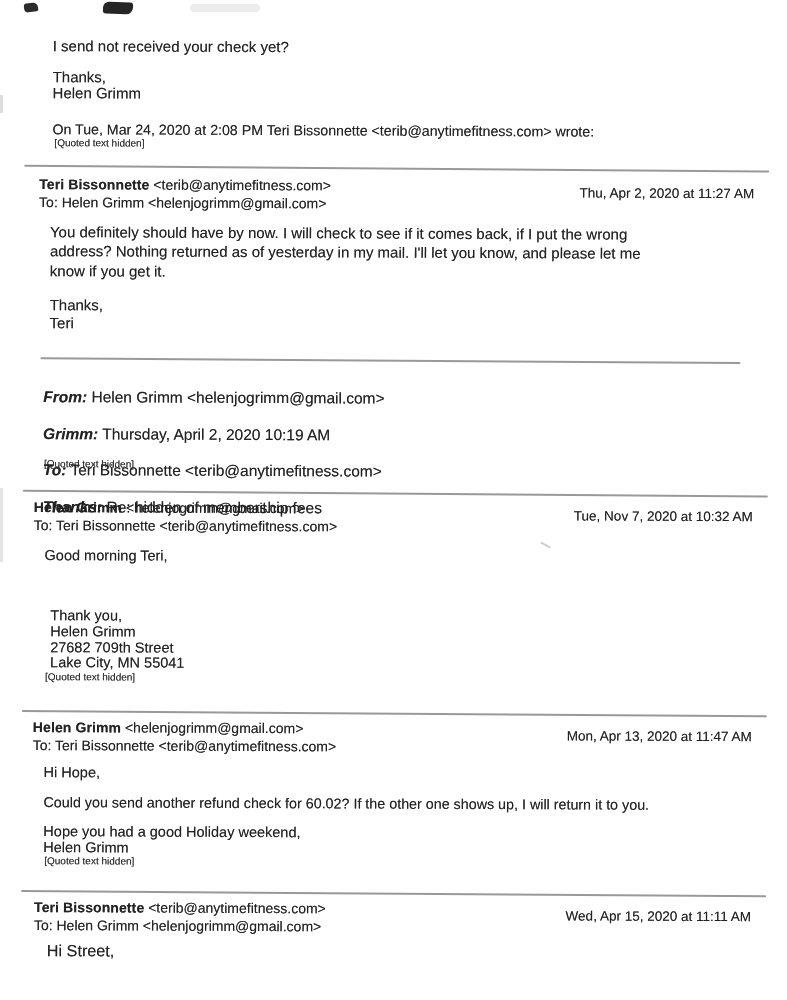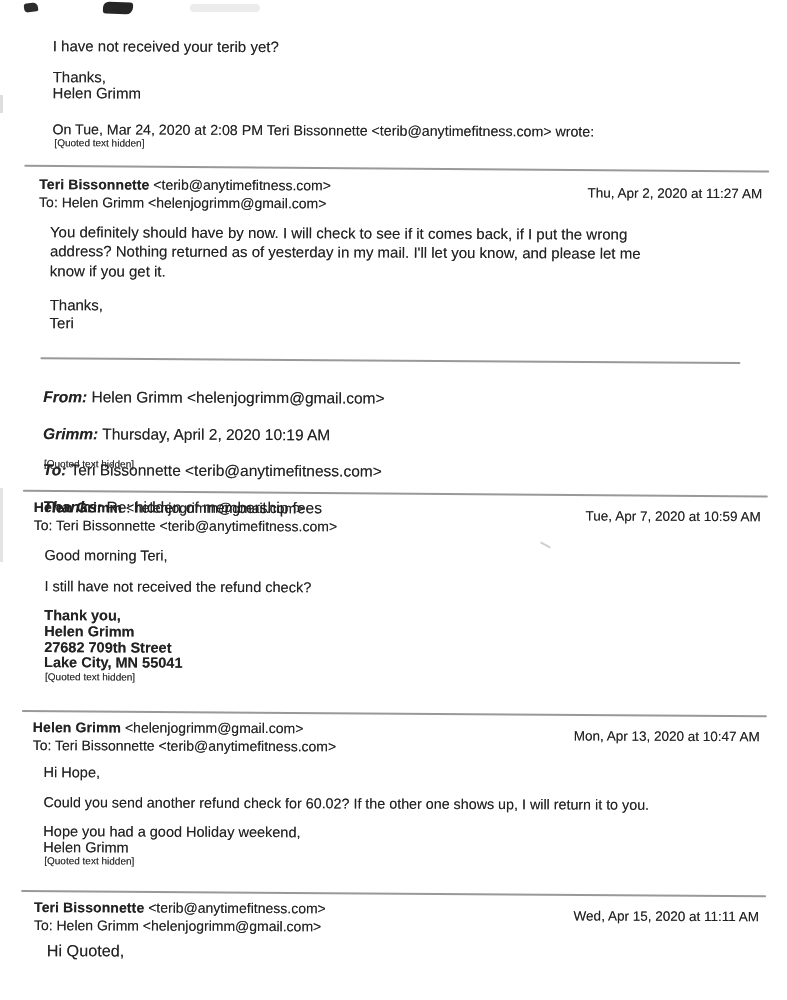--- a/index.html
+++ b/index.html
@@ -23,21 +23,21 @@
     color: #232323;
     text-shadow: 0 0 0.45px rgba(20,20,20,0.55);
     white-space: pre-line;
   }
   .body15   { font-size: 15px;   line-height: 15.8px; }
   .para     { font-size: 15px;   line-height: 19.3px; width: 724px; }
   .body145  { font-size: 14.5px; line-height: 15.8px; }
   .reply    { font-size: 14.2px; }
   .hdr      { font-size: 14px;   white-space: nowrap; }
   .hdr b    { font-weight: 700; letter-spacing: 0.1px; }
-  .date     { font-size: 13.5px; right: 24px; text-align: right; white-space: nowrap; }
+  .date     { font-size: 13.5px; right: 32px; text-align: right; white-space: nowrap; }
   .qh       { font-size: 10px; color: #2c2c2c; }
   .greet-lg { font-size: 16.2px; }
   .fromblk  { font-size: 15.5px; line-height: 18.3px; }
   .fromblk .row { white-space: nowrap; }
   .fromblk b { font-weight: 700; font-style: italic; }
   .divider {
     position: absolute;
     height: 2px;
     background: #7c7c7c;
     opacity: 0.78;
@@ -58,21 +58,21 @@
 
   <div class="artifact blob1"></div>
   <div class="artifact blob2"></div>
   <div class="artifact smudge1"></div>
   <div class="artifact sliver1"></div>
   <div class="artifact sliver2"></div>
   <div class="artifact tick1"></div>
 
   <div class="rot">
 
-    <div class="t body15" style="left:53px; top:38px;">I have not received your terib yet?</div>
+    <div class="t body15" style="left:53px; top:38px;">I send not received your check yet?</div>
     <div class="t body15" style="left:53px; top:69px;">Thanks,
 Helen Grimm</div>
     <div class="t reply" style="left:53px; top:121px;">On Tue, Mar 24, 2020 at 2:08 PM Teri Bissonnette &lt;terib@anytimefitness.com&gt; wrote:</div>
     <div class="t qh" style="left:55px; top:137px;">[Quoted text hidden]</div>
 
     <div class="divider" style="left:25px; top:166px; width:745px; transform:rotate(0.18deg);"></div>
 
     <div class="t hdr" style="left:40px; top:176px;"><b>Teri Bissonnette</b><span> &lt;terib@anytimefitness.com&gt;</span></div>
     <div class="t hdr" style="left:40px; top:194px;">To: Helen Grimm &lt;helenjogrimm@gmail.com&gt;</div>
     <div class="t date" style="top:183px;">Thu, Apr 2, 2020 at 11:27 AM</div>
@@ -90,44 +90,43 @@
       <div class="row"><b>Grimm:</b><span> Thursday, April 2, 2020 10:19 AM</span></div>
       <div class="row"><b>To:</b><span> Teri Bissonnette &lt;terib@anytimefitness.com&gt;</span></div>
       <div class="row"><b>Thanks:</b><span> Re: hidden of membership fees</span></div>
     </div>
     <div class="t qh" style="left:46px; top:458px;">[Quoted text hidden]</div>
 
     <div class="divider" style="left:25px; top:491px; width:745px; transform:rotate(0.18deg);"></div>
 
     <div class="t hdr" style="left:36px; top:499px;"><b>Helen Grimm</b><span> &lt;helenjogrimm@gmail.com&gt;</span></div>
     <div class="t hdr" style="left:36px; top:517px;">To: Teri Bissonnette &lt;terib@anytimefitness.com&gt;</div>
-    <div class="t date" style="top:506px;">Tue, Apr 7, 2020 at 10:59 AM</div>
+    <div class="t date" style="top:506px;">Tue, Nov 7, 2020 at 10:32 AM</div>
 
     <div class="t body145" style="left:47px; top:548px;">Good morning Teri,</div>
-    <div class="t body145" style="left:47px; top:579px;">I still have not received the refund check?</div>
-    <div class="t body145" style="left:47px; top:608px;font-weight:bold;">Thank you,
+    <div class="t body145" style="left:53px; top:608px;">Thank you,
 Helen Grimm
 27682 709th Street
 Lake City, MN 55041</div>
     <div class="t qh" style="left:48px; top:671px;">[Quoted text hidden]</div>
 
     <div class="divider" style="left:25px; top:711px; width:745px; transform:rotate(0.15deg);"></div>
 
     <div class="t hdr" style="left:36px; top:719px;"><b>Helen Grimm</b><span> &lt;helenjogrimm@gmail.com&gt;</span></div>
     <div class="t hdr" style="left:36px; top:737px;">To: Teri Bissonnette &lt;terib@anytimefitness.com&gt;</div>
-    <div class="t date" style="top:726px;">Mon, Apr 13, 2020 at 10:47 AM</div>
+    <div class="t date" style="top:726px;">Mon, Apr 13, 2020 at 11:47 AM</div>
 
     <div class="t body145" style="left:47px; top:765px;">Hi Hope,</div>
     <div class="t" style="left:47px; top:794px; font-size:14.3px; width:724px; white-space:nowrap;">Could you send another refund check for 60.02? If the other one shows up, I will return it to you.</div>
     <div class="t body145" style="left:47px; top:823px; line-height:16px;">Hope you had a good Holiday weekend,
 Helen Grimm</div>
     <div class="t qh" style="left:48px; top:855px;">[Quoted text hidden]</div>
 
     <div class="divider" style="left:25px; top:891px; width:745px; transform:rotate(0.15deg);"></div>
 
     <div class="t hdr" style="left:38px; top:899px;"><b>Teri Bissonnette</b><span> &lt;terib@anytimefitness.com&gt;</span></div>
     <div class="t hdr" style="left:38px; top:917px;">To: Helen Grimm &lt;helenjogrimm@gmail.com&gt;</div>
     <div class="t date" style="top:906px;text-align:center;">Wed, Apr 15, 2020 at 11:11 AM</div>
 
-    <div class="t greet-lg" style="left:51px; top:941px;">Hi Quoted,</div>
+    <div class="t greet-lg" style="left:51px; top:941px;">Hi Street,</div>
 
   </div>
 </div>
 
 </body></html>

